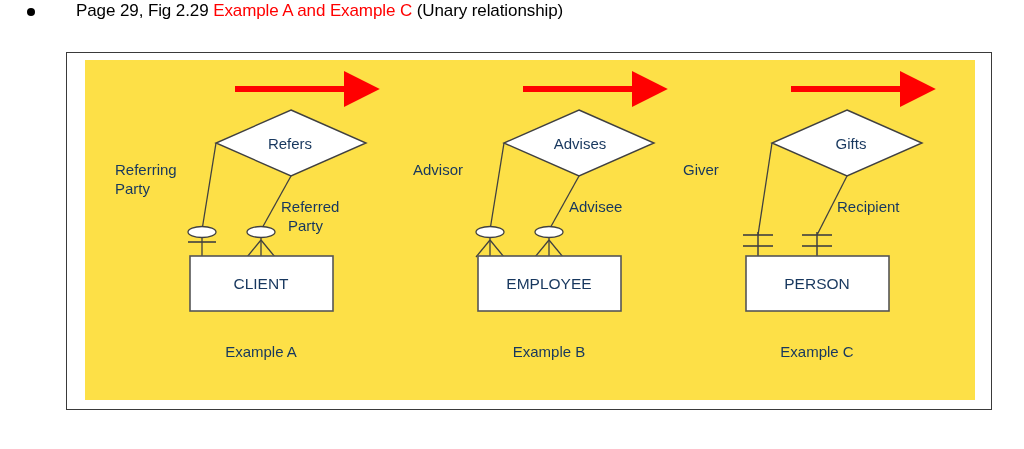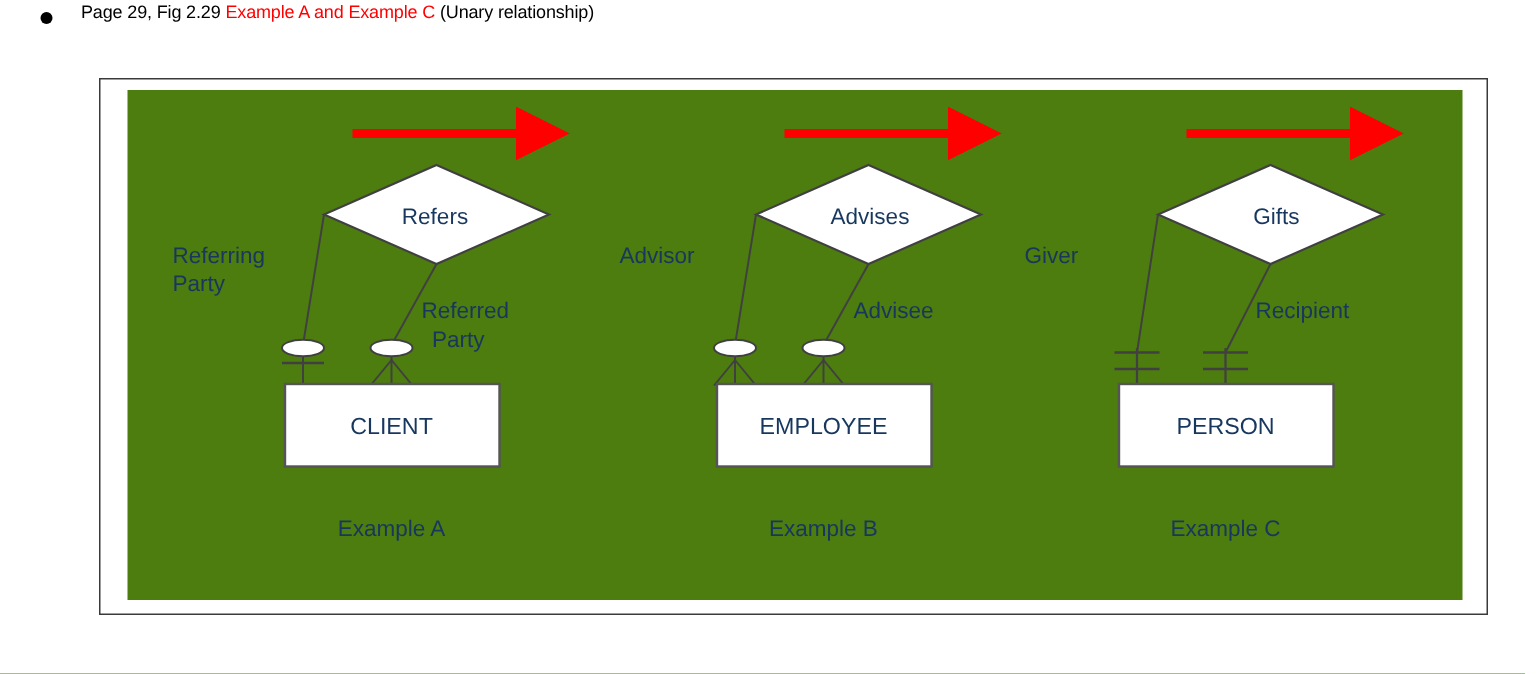--- a/index.html
+++ b/index.html
@@ -10,22 +10,22 @@
   }
   
   #header-line{
     position:absolute;left:0;top:0;width:1024px;height:32px;
   }
   #bullet-dot{
     position:absolute;left:27px;top:8px;width:8px;height:8px;
     border-radius:50%;background:#000000;
   }
   #header-text{
-    position:absolute;left:54px;top:1px;
-    font-size:12px;color:#000000;white-space:nowrap;
+    position:absolute;left:76px;top:1px;
+    font-size:17px;color:#000000;white-space:nowrap;
     letter-spacing:-0.1px;
   }
   #header-text .red{color:#ff0000;}
   
   #figure-frame{
     position:absolute;left:66px;top:52px;width:926px;height:358px;
     border:1.5px solid #3a3a3a;background:#ffffff;box-sizing:border-box;
   }
   #figure-panel{
     position:absolute;left:85px;top:60px;width:890px;height:340px;
@@ -38,21 +38,21 @@
 
 <div id="header-line">
   <div id="bullet-dot" style="background: rgb(0, 0, 0);"></div>
   <div id="header-text">
     <span>Page 29, Fig 2.29 </span><span class="red" style="color: rgb(255, 0, 0);">Example A and Example C</span><span> (Unary relationship)</span>
   </div>
 </div>
 
 <div id="figure-frame" style="border-color: rgb(58, 58, 58);"></div>
 
-<div id="figure-panel" style="background: #4d7c0f;">
+<div id="figure-panel" style="background: #fde047;">
 
   <svg id="diagram-svg" width="890" height="340" viewBox="0 0 890 340">
     <defs>
       <marker id="redhead" markerWidth="6" markerHeight="6" refX="0.2" refY="3" orient="auto" markerUnits="strokeWidth">
         <path d="M0,0 L6,3 L0,6 z" fill="#ff0000"></path>
       </marker>
     </defs>
 
     <g>
 

